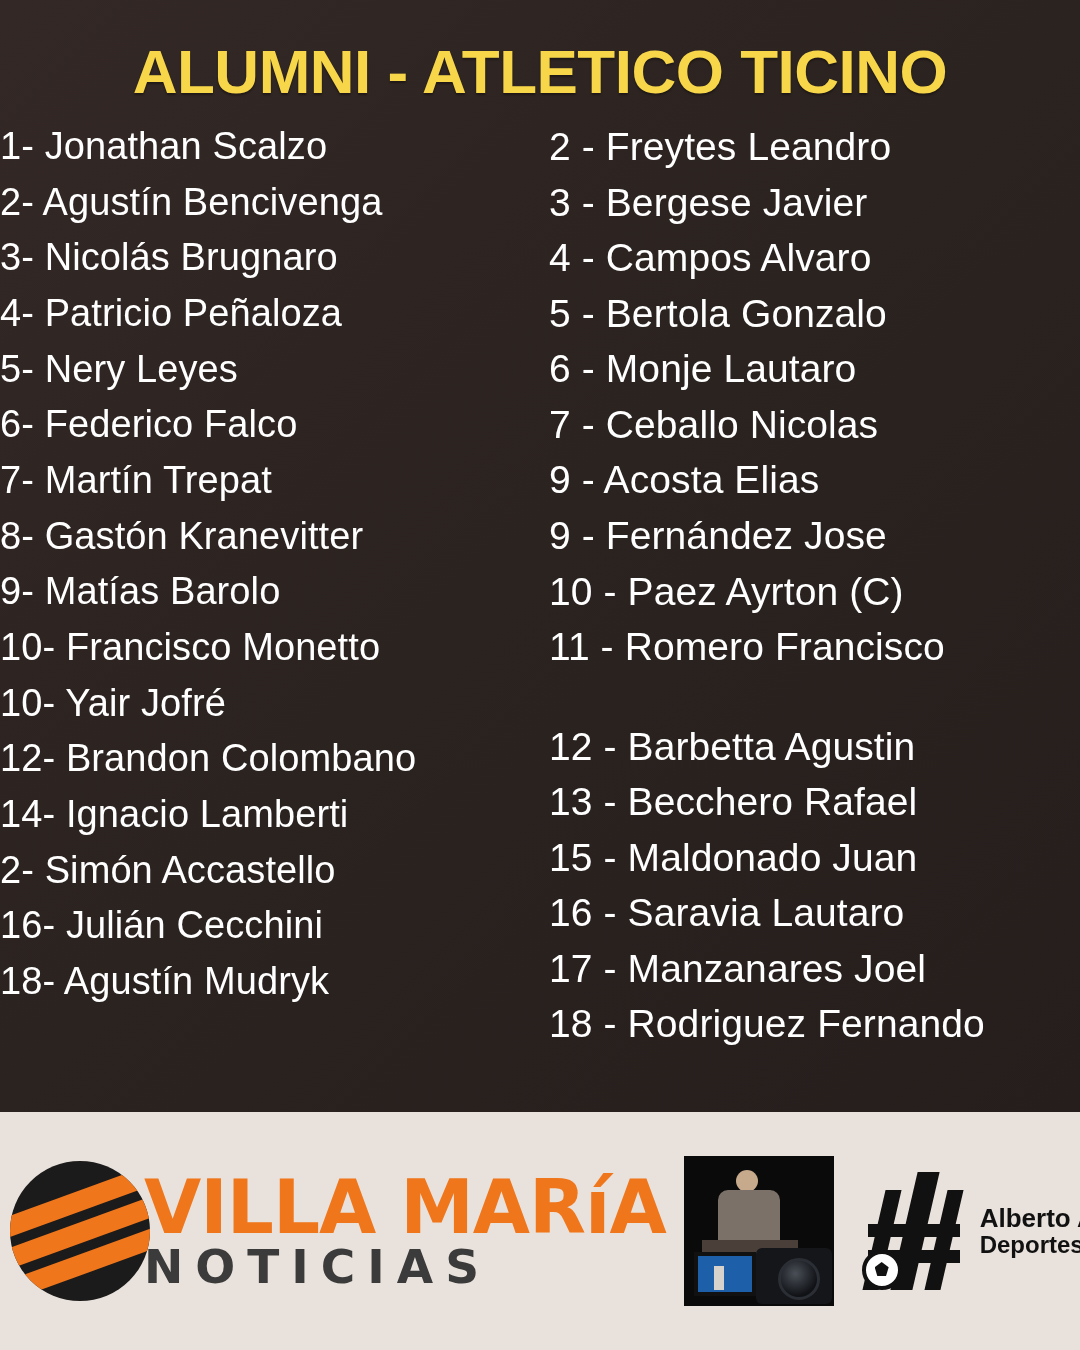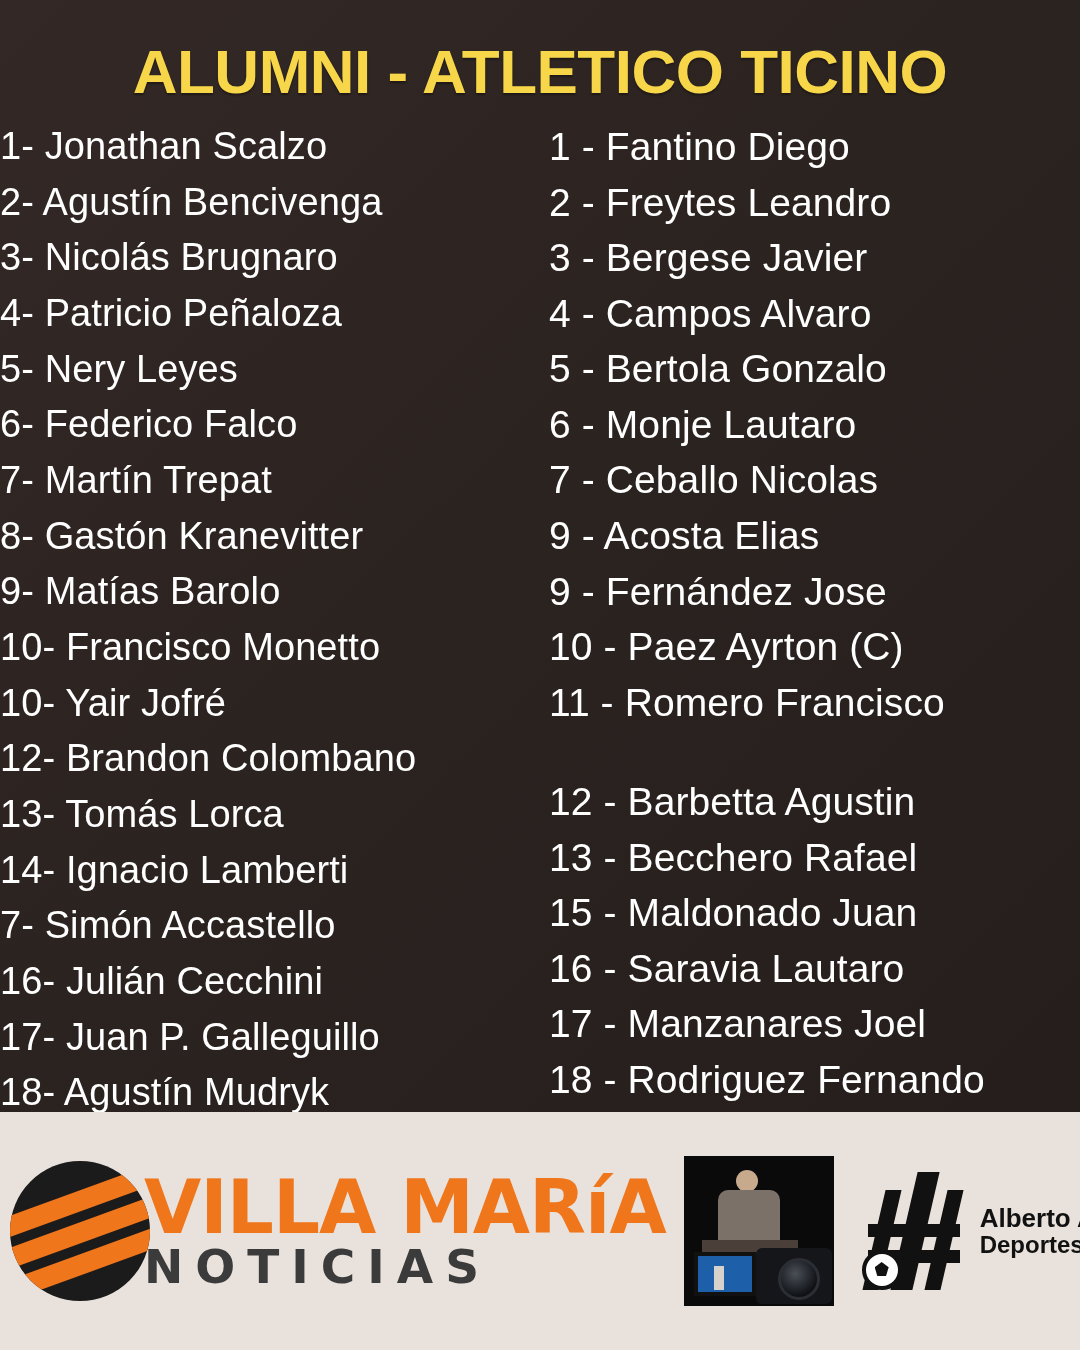--- a/index.html
+++ b/index.html
@@ -235,30 +235,27 @@
       <div class="player">3- Nicolás Brugnaro</div>
       <div class="player">4- Patricio Peñaloza</div>
       <div class="player">5- Nery Leyes</div>
       <div class="player">6- Federico Falco</div>
       <div class="player">7- Martín Trepat</div>
       <div class="player">8- Gastón Kranevitter</div>
       <div class="player">9- Matías Barolo</div>
       <div class="player">10- Francisco Monetto</div>
       <div class="player">10- Yair Jofré</div>
       <div class="player">12- Brandon Colombano</div>
-      <div class="player">13- Tomás Lorca</div>
       <div class="player">14- Ignacio Lamberti</div>
-      <div class="player">7- Simón Accastello</div>
+      <div class="player">2- Simón Accastello</div>
       <div class="player">16- Julián Cecchini</div>
-      <div class="player">17- Juan P. Galleguillo</div>
       <div class="player">18- Agustín Mudryk</div>
     </div>
 
     <div class="col col-right">
-      <div class="player">1 - Fantino Diego</div>
       <div class="player">2 - Freytes Leandro</div>
       <div class="player">3 - Bergese Javier</div>
       <div class="player">4 - Campos Alvaro</div>
       <div class="player">5 - Bertola Gonzalo</div>
       <div class="player">6 - Monje Lautaro</div>
       <div class="player">7 - Ceballo Nicolas</div>
       <div class="player">9 - Acosta Elias</div>
       <div class="player">9 - Fernández Jose</div>
       <div class="player">10 - Paez Ayrton (C)</div>
       <div class="player">11 - Romero Francisco</div>

